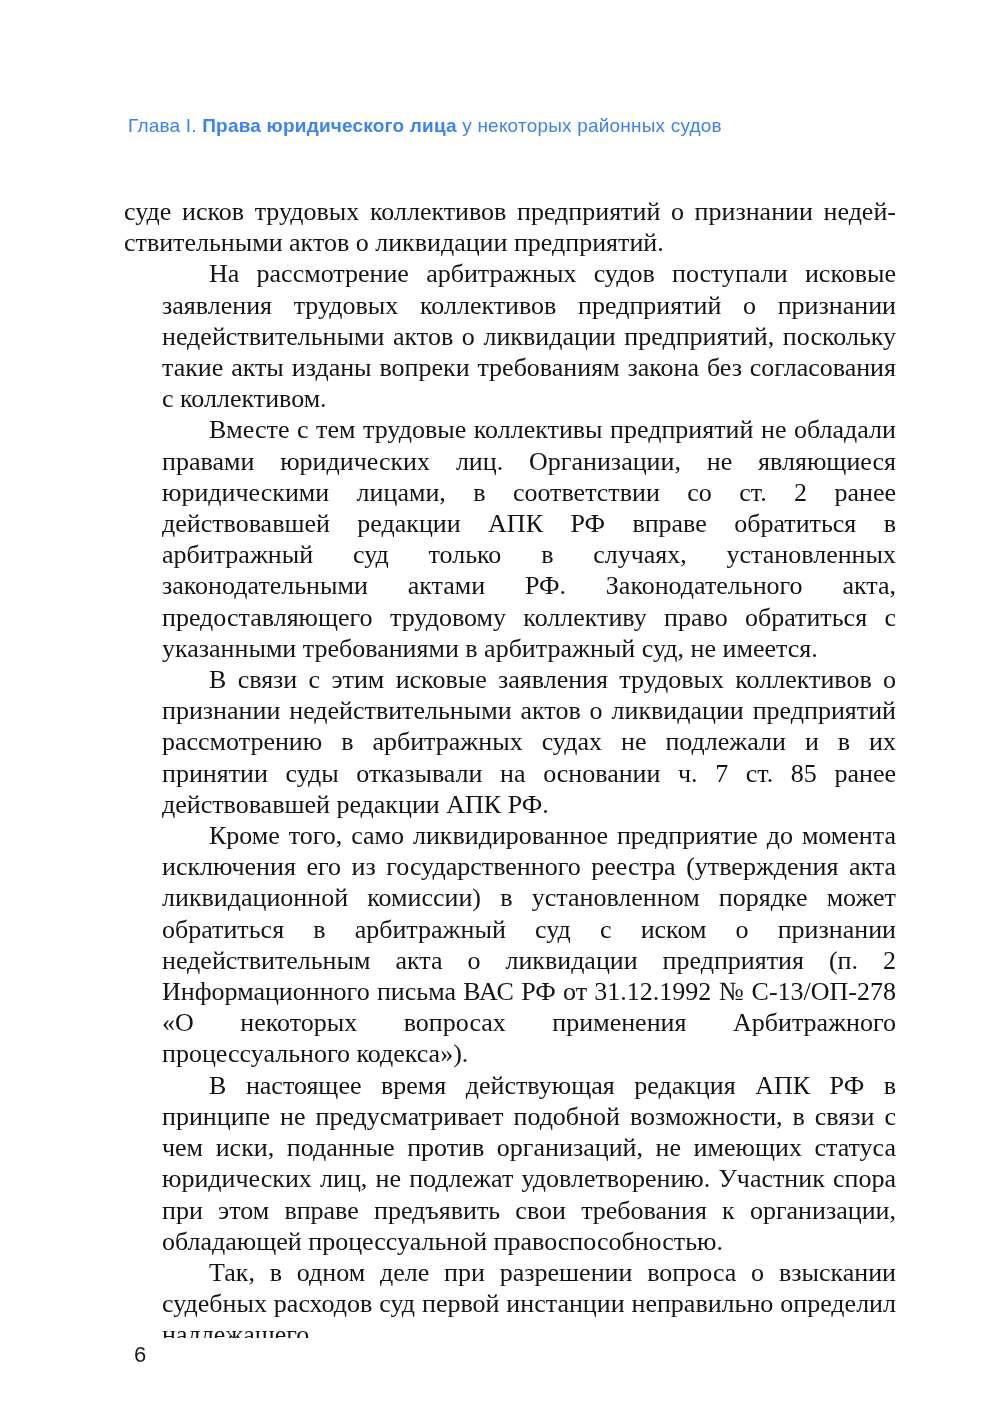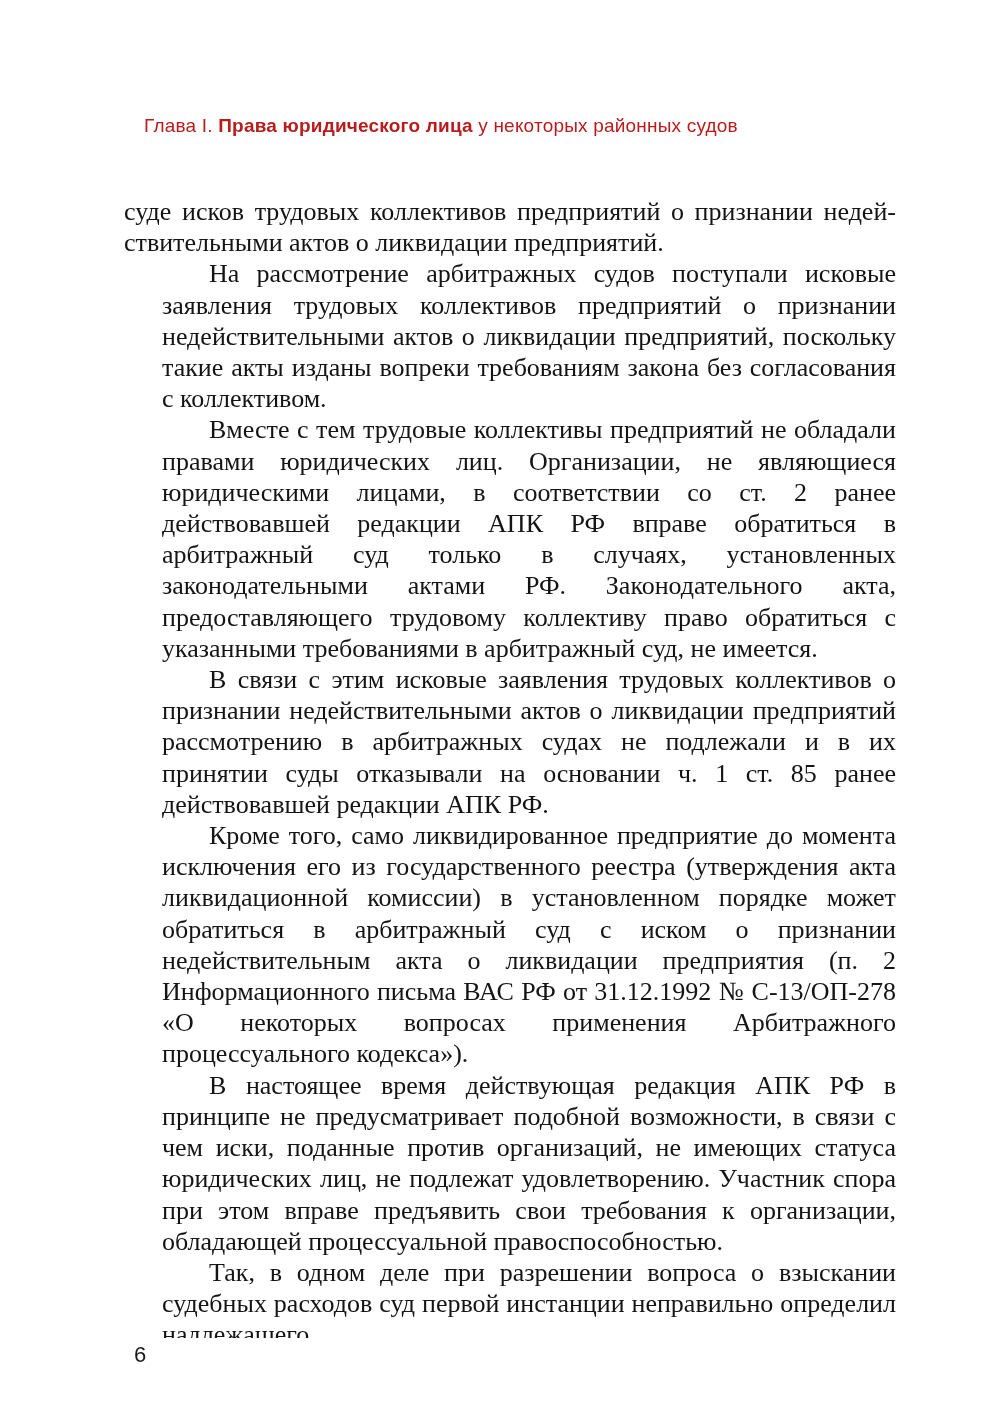--- a/index.html
+++ b/index.html
@@ -9,26 +9,26 @@
   }
   .page {
     position: relative;
     width: 1000px;
     height: 1419px;
     background: #ffffff;
     overflow: hidden;
   }
   .running-head {
     position: absolute;
-    left: 144px;
+    left: 128px;
     top: 114px;
     font-family: "Liberation Sans", sans-serif;
     font-size: 19px;
     line-height: 24px;
-    color: #b91c1c;
+    color: #3b82f6;
     letter-spacing: 0.2px;
     white-space: nowrap;
   }
   .running-head .bold {
     font-weight: bold;
   }
   .body-text {
     position: absolute;
     left: 124px;
     top: 196px;
@@ -63,21 +63,21 @@
 <body>
 
 <div class="page">
 
   <div class="running-head"><span>Глава I. </span><span class="bold">Права юридического лица</span><span> у некоторых районных судов</span></div>
 
   <div class="body-text">
       <p class="para">суде исков трудовых коллективов предприятий о признании недей­ствительными актов о ликвидации предприятий.</p>
       <p class="para indent">На рассмотрение арбитражных судов поступали исковые заявле­ния трудовых коллективов предприятий о признании недействитель­ными актов о ликвидации предприятий, поскольку такие акты изданы вопреки требованиям закона без согласования с коллективом.</p>
       <p class="para indent">Вместе с тем трудовые коллективы предприятий не обладали правами юридических лиц. Организации, не являющиеся юридиче­скими лицами, в соответствии со ст. 2 ранее действовавшей редакции АПК РФ вправе обратиться в арбитражный суд только в случаях, уста­новленных законодательными актами РФ. Законодательного акта, предоставляющего трудовому коллективу право обратиться с указан­ными требованиями в арбитражный суд, не имеется.</p>
-      <p class="para indent">В связи с этим исковые заявления трудовых коллективов о при­знании недействительными актов о ликвидации предприятий рас­смотрению в арбитражных судах не подлежали и в их принятии суды отказывали на основании ч. 1 ст. 85 ранее действовавшей редакции АПК РФ.</p>
+      <p class="para indent">В связи с этим исковые заявления трудовых коллективов о при­знании недействительными актов о ликвидации предприятий рас­смотрению в арбитражных судах не подлежали и в их принятии суды отказывали на основании ч. 7 ст. 85 ранее действовавшей редакции АПК РФ.</p>
       <p class="para indent">Кроме того, само ликвидированное предприятие до момента ис­ключения его из государственного реестра (утверждения акта ликви­дационной комиссии) в установленном порядке может обратиться в арбитражный суд с иском о признании недействительным акта о лик­видации предприятия (п. 2 Информационного письма ВАС РФ от 31.12.1992 № С-13/ОП-278 «О некоторых вопросах применения Арбит­ражного процессуального кодекса»).</p>
       <p class="para indent">В настоящее время действующая редакция АПК РФ в принципе не предусматривает подобной возможности, в связи с чем иски, подан­ные против организаций, не имеющих статуса юридических лиц, не подлежат удовлетворению. Участник спора при этом вправе предъ­явить свои требования к организации, обладающей процессуальной правоспособностью.</p>
       <p class="para indent">Так, в одном деле при разрешении вопроса о взыскании судебных расходов суд первой инстанции неправильно определил надлежащего</p>
     </div>
 
   <div class="page-number">6</div>
 
 </div>
 
 </body></html>

